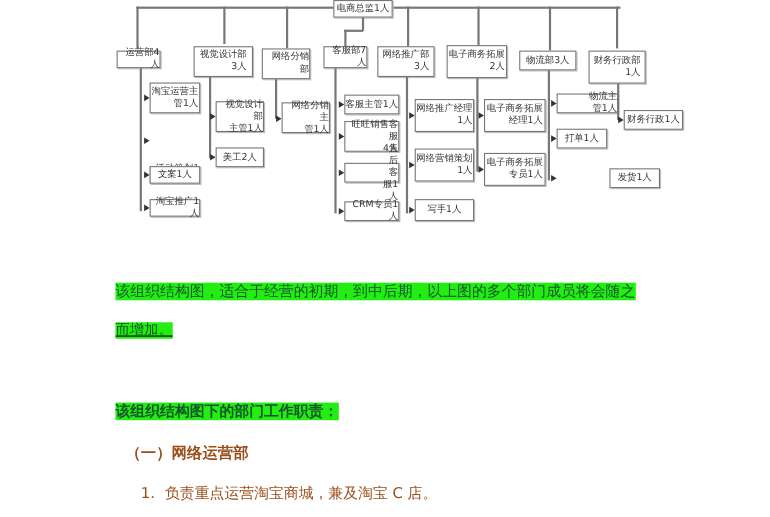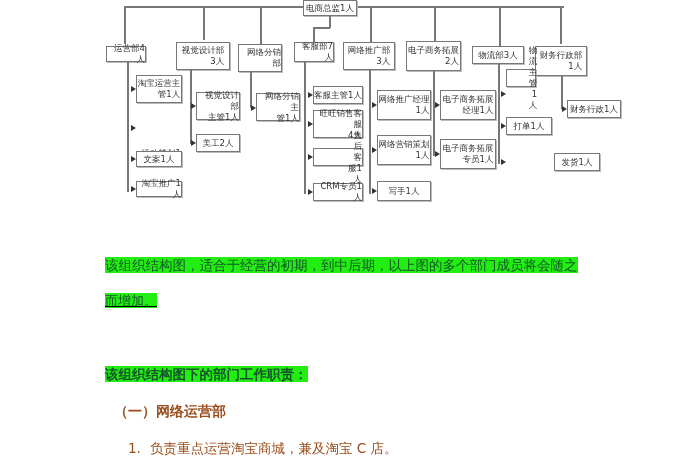--- a/index.html
+++ b/index.html
@@ -78,21 +78,21 @@
 1人</div>
   <div class="box" style="left:377px;top:181px;width:54px;height:20px;">写手1人</div>
 
   <div class="line" style="left:433px;top:71px;width:1.5px;height:85px;"></div>
   <div class="box" style="left:440px;top:90px;width:56px;height:30px;">电子商务拓展
 经理1人</div>
   <div class="box" style="left:440px;top:139px;width:56px;height:30px;">电子商务拓展
 专员1人</div>
 
   <div class="line" style="left:498px;top:64px;width:1.5px;height:100px;"></div>
-  <div class="box" style="left:506px;top:69px;width:30px;height:18px;padding-left:24px;">物流主管1人</div>
+  <div class="box" style="left:506px;top:85px;width:56px;height:18px;padding-left:24px;">物流主管1人</div>
   <div class="box" style="left:506px;top:117px;width:46px;height:18px;">打单1人</div>
   <div class="box" style="left:506px;top:153px;width:46px;height:18px;margin-left:48px;">发货1人</div>
 
   <div class="line" style="left:561px;top:76px;width:1.5px;height:33px;"></div>
   <div class="box" style="left:567px;top:100px;width:54px;height:18px;">财务行政1人</div>
 
   <div class="arrow-right" style="left:131px;top:86px;"></div>
   <div class="arrow-right" style="left:131px;top:125px;"></div>
   <div class="arrow-right" style="left:131px;top:156px;"></div>
   <div class="arrow-right" style="left:131px;top:186px;"></div>

